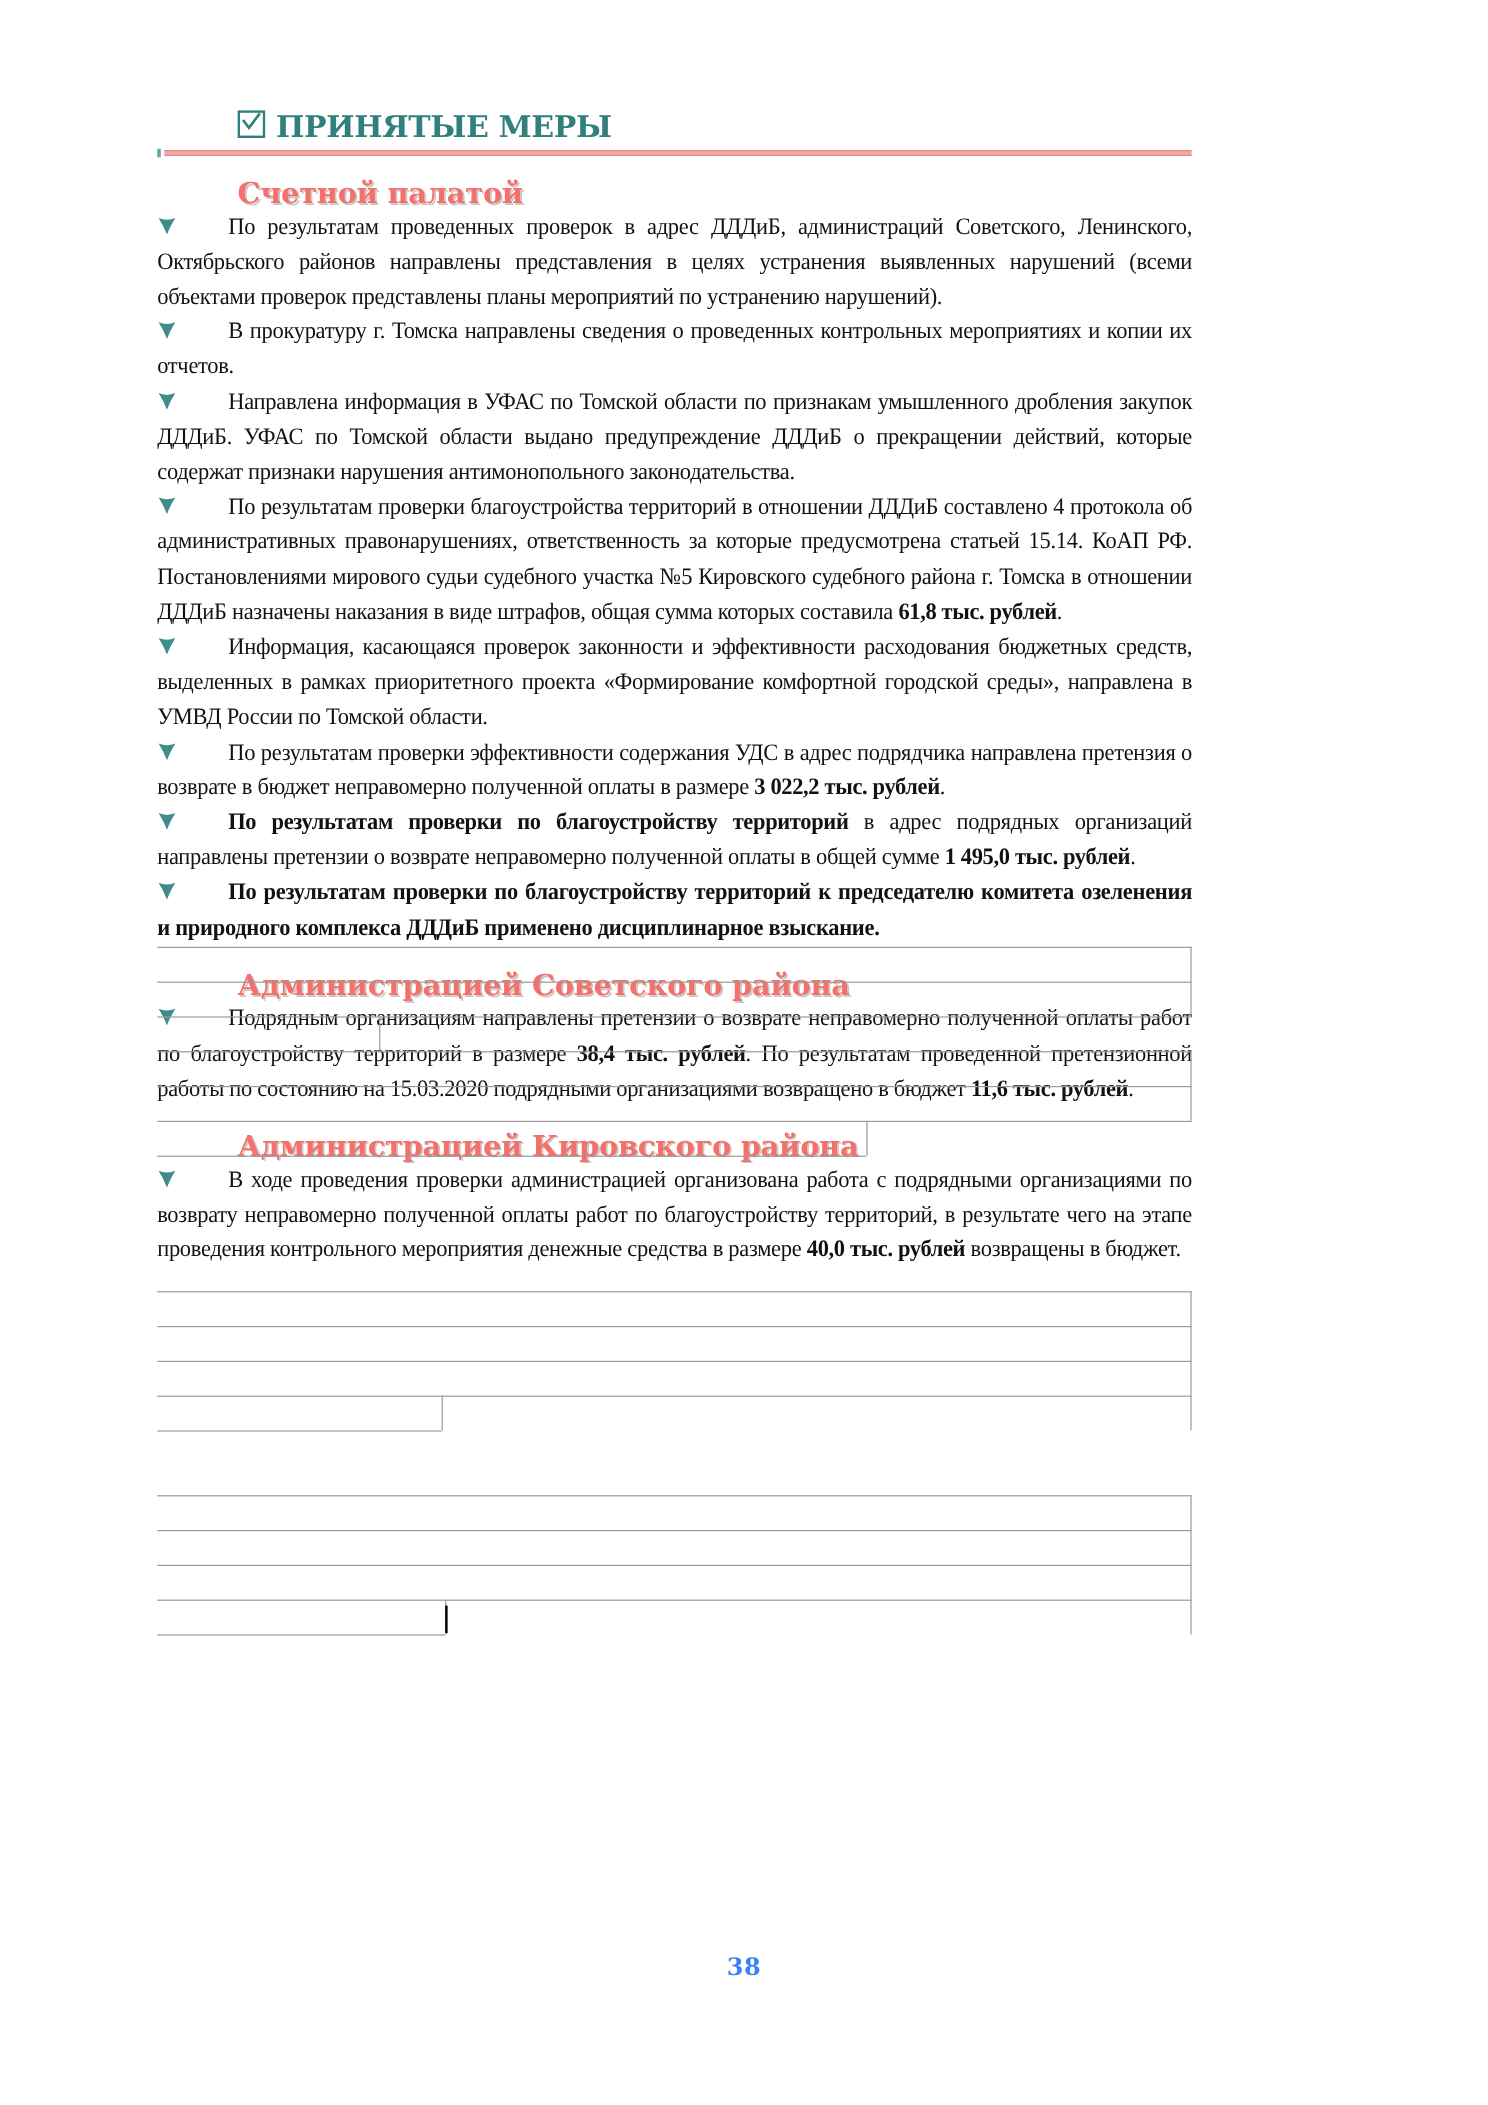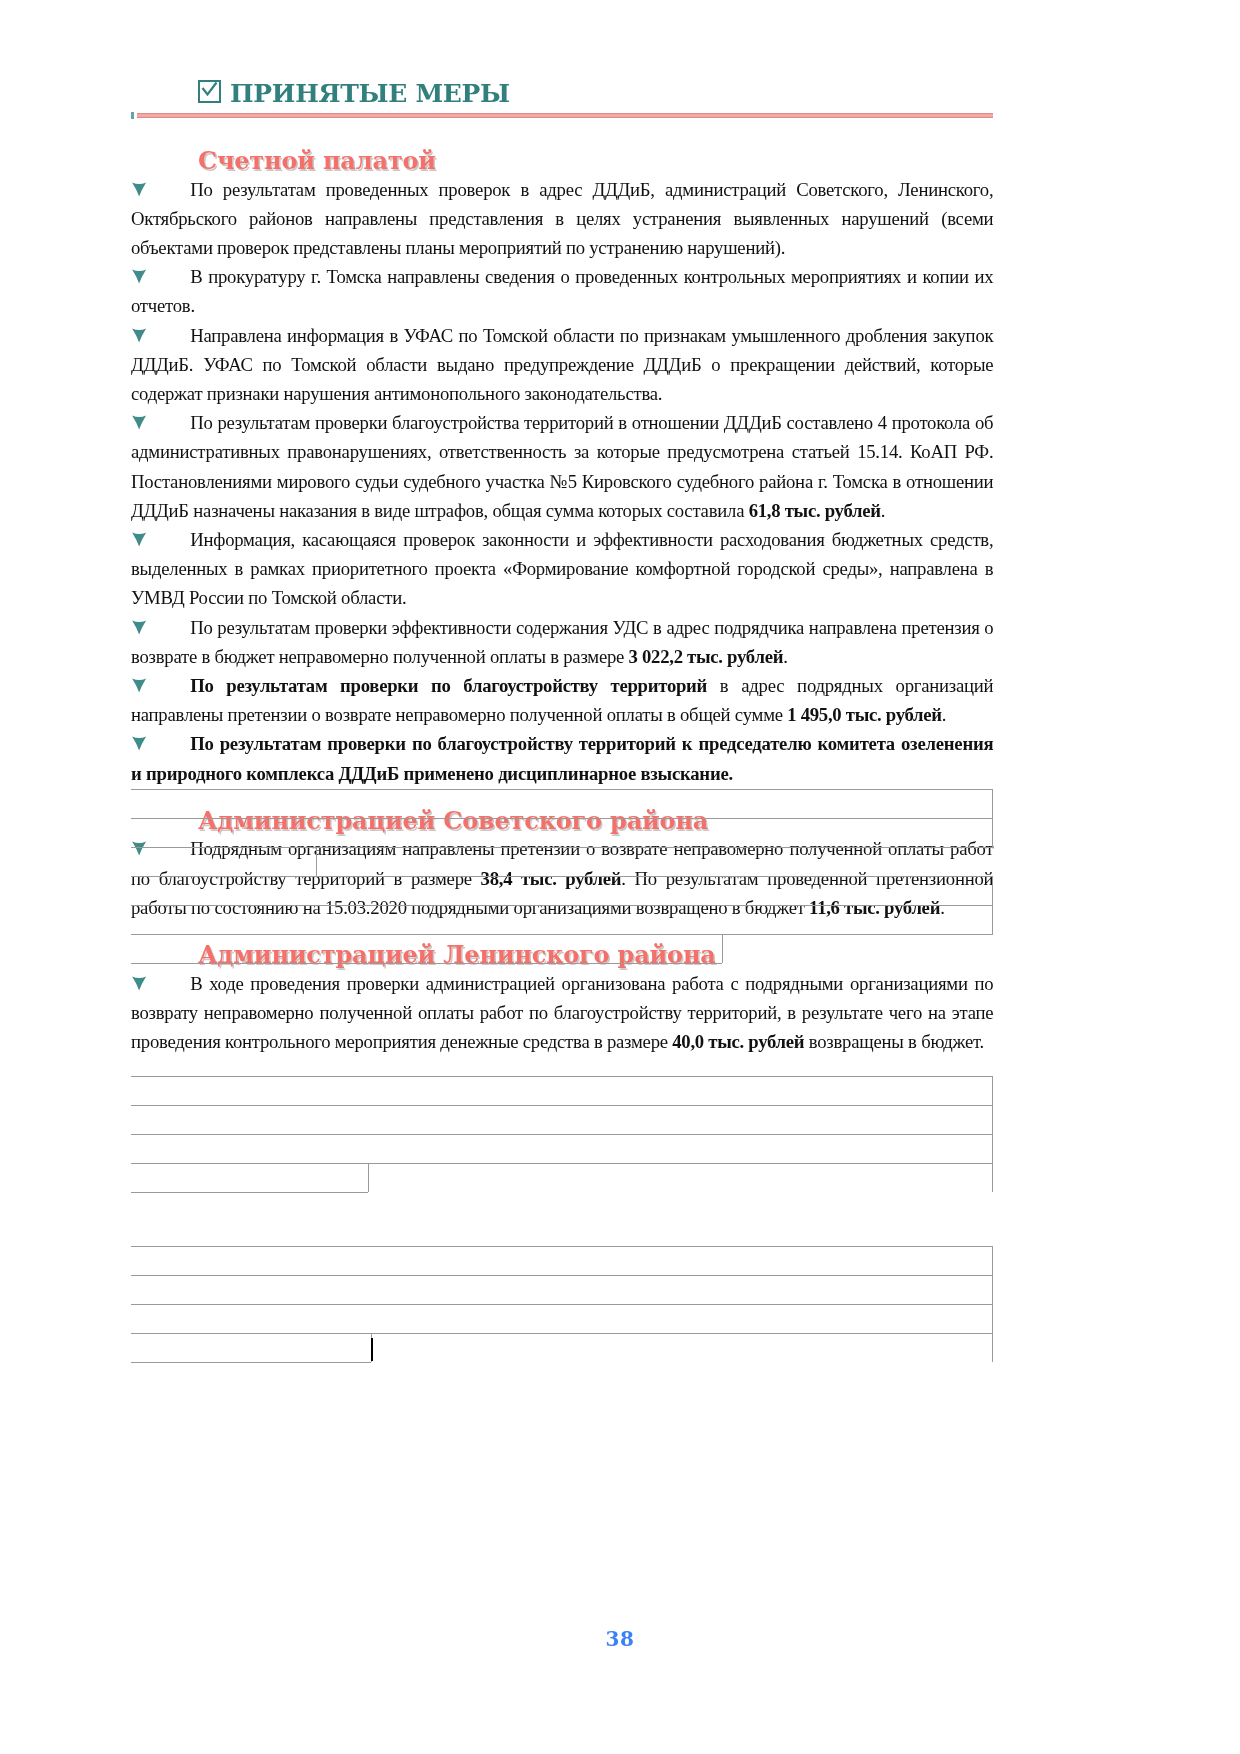--- a/index.html
+++ b/index.html
@@ -17,21 +17,21 @@
     position: absolute;
     left: 0; top: 0;
     width: 1240px;
     height: 1754px;
   }
 
   
   .content {
     position: absolute;
     left: 131px;
-    top: 80px;
+    top: 92px;
     width: 862px;
   }
 
   
   .section-head {
     display: flex;
     align-items: flex-end;
     gap: 9px;
     padding-left: 67px;
     margin: 0;
@@ -86,21 +86,21 @@
     font-family: "DejaVu Serif", "Liberation Serif", serif;
     font-weight: bold;
     font-size: 24px;
     color: #f4706a;
     text-shadow: 1.5px 1.5px 0 rgba(90,70,70,0.30);
     letter-spacing: -0.2px;
     padding-left: 67px;
     line-height: 1.15;
     white-space: nowrap;
   }
-  .sub-head.mt1 { margin-top: 28px; }
+  .sub-head.mt1 { margin-top: 16px; }
   .sub-head.mt2 { margin-top: 19px; }
 
   
   p.para {
     margin: 0;
     text-align: justify;
     text-justify: inter-word;
     font-family: "Liberation Serif", "DejaVu Serif", serif;
     font-size: 19.6px;
     line-height: 29.2px;
@@ -216,21 +216,21 @@
               </svg></span></span><span>По результатам проверки по благоустройству территорий к председателю комитета озеленения и природного комплекса ДДДиБ применено дисциплинарное взыскание.</span></p>
     </div>
 
     <div class="sub-head mt2">Администрацией Советского района</div>
     <div>
       <p class="para"><span class="lead"><span class="bullet"><svg width="17" height="17" viewBox="0 0 17 17">
                 <path d="M1.2 1.6 Q8.5 4.6 15.8 1.6 Q11 9 8.5 15.5 Q6 9 1.2 1.6 Z" fill="#3f8c8a"></path>
               </svg></span></span><span>Подрядным организациям направлены претензии о возврате неправомерно полученной оплаты работ по благоустройству территорий в размере </span><b class="amt">38,4 тыс. рублей</b><span>. По результатам проведенной претензионной работы по состоянию на 15.03.2020 подрядными организациями возвращено в бюджет </span><b class="amt">11,6 тыс. рублей</b><span>.</span></p>
     </div>
 
-    <div class="sub-head mt2">Администрацией Ленинского района</div>
+    <div class="sub-head mt2">Администрацией Кировского района</div>
     <div>
       <p class="para"><span class="lead"><span class="bullet"><svg width="17" height="17" viewBox="0 0 17 17">
                 <path d="M1.2 1.6 Q8.5 4.6 15.8 1.6 Q11 9 8.5 15.5 Q6 9 1.2 1.6 Z" fill="#3f8c8a"></path>
               </svg></span></span><span>В ходе проведения проверки администрацией организована работа с подрядными организациями по возврату неправомерно полученной оплаты работ по благоустройству территорий, в результате чего на этапе проведения контрольного мероприятия денежные средства в размере </span><b class="amt">40,0 тыс. рублей</b><span> возвращены в бюджет.</span></p>
     </div>
 
   </div>
 
   <div class="frame h" style="left:131px; top:789px; width:862px;"></div>
   <div class="frame h" style="left:131px; top:818px; width:862px;"></div>

